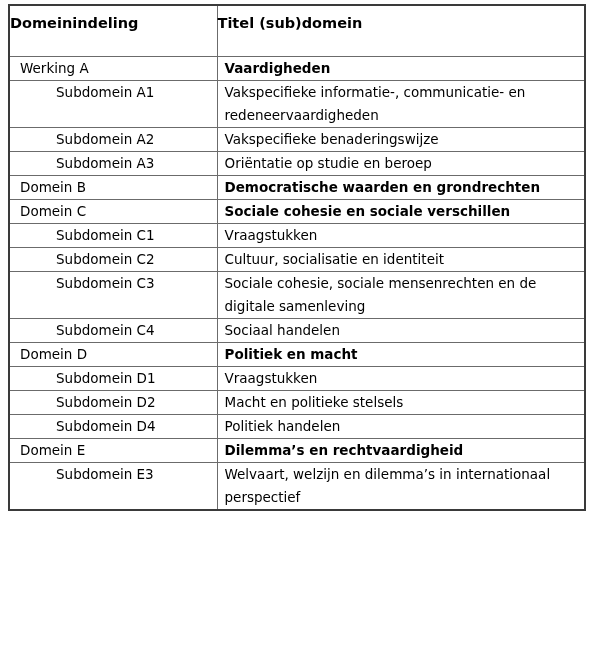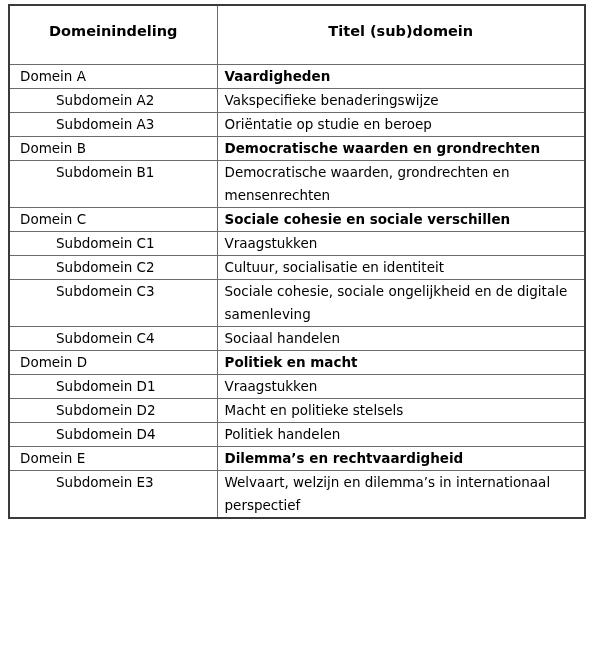--- a/index.html
+++ b/index.html
@@ -42,23 +42,23 @@
     font-weight: normal;
     text-align: left;
     padding: 0;
   }
 
   
   tr.header-row th {
     height: 44px;
     font-weight: bold;
     font-size: 14.5px;
-    text-align: center;
+    text-align: left;
     vertical-align: top;
-    padding-top: 14px;
+    padding-top: 6px;
   }
 
   
   td.cell-left {
     white-space: nowrap;
   }
   td.cell-left .txt {
     display: block;
     padding: 0 4px 0 10px;
   }
@@ -94,28 +94,36 @@
     </colgroup>
     <thead>
       <tr class="header-row">
         <th>Domeinindeling</th>
         <th>Titel (sub)domein</th>
       </tr>
     </thead>
     <tbody id="table-body">
         <tr class="row-domain">
           <td class="cell-left">
-            <span class="txt">Domein A</span>
+            <span class="txt">Werking A</span>
           </td>
           <td class="cell-right">
             <span class="txt">Vaardigheden</span>
           </td>
         </tr>
         <tr class="row-sub">
           <td class="cell-left">
+            <span class="txt">Subdomein A1</span>
+          </td>
+          <td class="cell-right wrap">
+            <span class="txt">Vakspecifieke informatie-, communicatie- en redeneervaardigheden</span>
+          </td>
+        </tr>
+        <tr class="row-sub">
+          <td class="cell-left">
             <span class="txt">Subdomein A2</span>
           </td>
           <td class="cell-right">
             <span class="txt">Vakspecifieke benaderingswijze</span>
           </td>
         </tr>
         <tr class="row-sub">
           <td class="cell-left">
             <span class="txt">Subdomein A3</span>
           </td>
@@ -124,58 +132,50 @@
           </td>
         </tr>
         <tr class="row-domain">
           <td class="cell-left">
             <span class="txt">Domein B</span>
           </td>
           <td class="cell-right">
             <span class="txt">Democratische waarden en grondrechten</span>
           </td>
         </tr>
-        <tr class="row-sub">
-          <td class="cell-left">
-            <span class="txt">Subdomein B1</span>
+        <tr class="row-domain">
+          <td class="cell-left">
+            <span class="txt">Domein C</span>
+          </td>
+          <td class="cell-right">
+            <span class="txt">Sociale cohesie en sociale verschillen</span>
+          </td>
+        </tr>
+        <tr class="row-sub">
+          <td class="cell-left">
+            <span class="txt">Subdomein C1</span>
+          </td>
+          <td class="cell-right">
+            <span class="txt">Vraagstukken</span>
+          </td>
+        </tr>
+        <tr class="row-sub">
+          <td class="cell-left">
+            <span class="txt">Subdomein C2</span>
+          </td>
+          <td class="cell-right">
+            <span class="txt">Cultuur, socialisatie en identiteit</span>
+          </td>
+        </tr>
+        <tr class="row-sub">
+          <td class="cell-left">
+            <span class="txt">Subdomein C3</span>
           </td>
           <td class="cell-right wrap">
-            <span class="txt">Democratische waarden, grondrechten en mensenrechten</span>
-          </td>
-        </tr>
-        <tr class="row-domain">
-          <td class="cell-left">
-            <span class="txt">Domein C</span>
-          </td>
-          <td class="cell-right">
-            <span class="txt">Sociale cohesie en sociale verschillen</span>
-          </td>
-        </tr>
-        <tr class="row-sub">
-          <td class="cell-left">
-            <span class="txt">Subdomein C1</span>
-          </td>
-          <td class="cell-right">
-            <span class="txt">Vraagstukken</span>
-          </td>
-        </tr>
-        <tr class="row-sub">
-          <td class="cell-left">
-            <span class="txt">Subdomein C2</span>
-          </td>
-          <td class="cell-right">
-            <span class="txt">Cultuur, socialisatie en identiteit</span>
-          </td>
-        </tr>
-        <tr class="row-sub">
-          <td class="cell-left">
-            <span class="txt">Subdomein C3</span>
-          </td>
-          <td class="cell-right wrap">
-            <span class="txt">Sociale cohesie, sociale ongelijkheid en de digitale samenleving</span>
+            <span class="txt">Sociale cohesie, sociale mensenrechten en de digitale samenleving</span>
           </td>
         </tr>
         <tr class="row-sub">
           <td class="cell-left">
             <span class="txt">Subdomein C4</span>
           </td>
           <td class="cell-right">
             <span class="txt">Sociaal handelen</span>
           </td>
         </tr>

